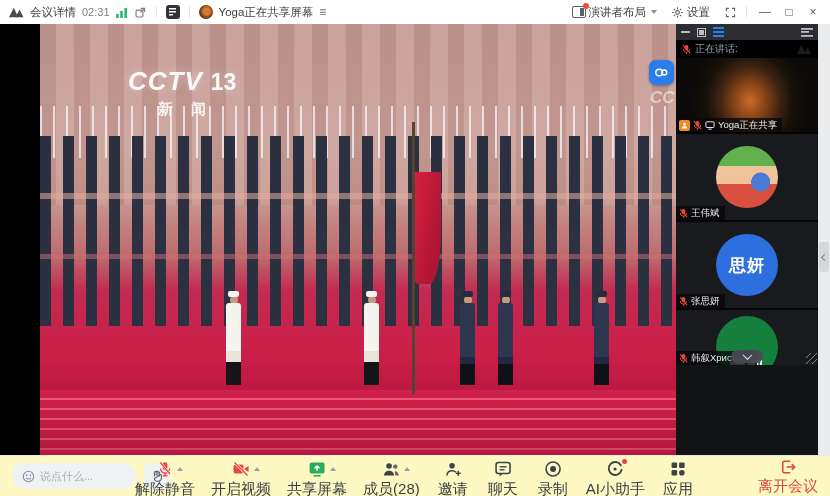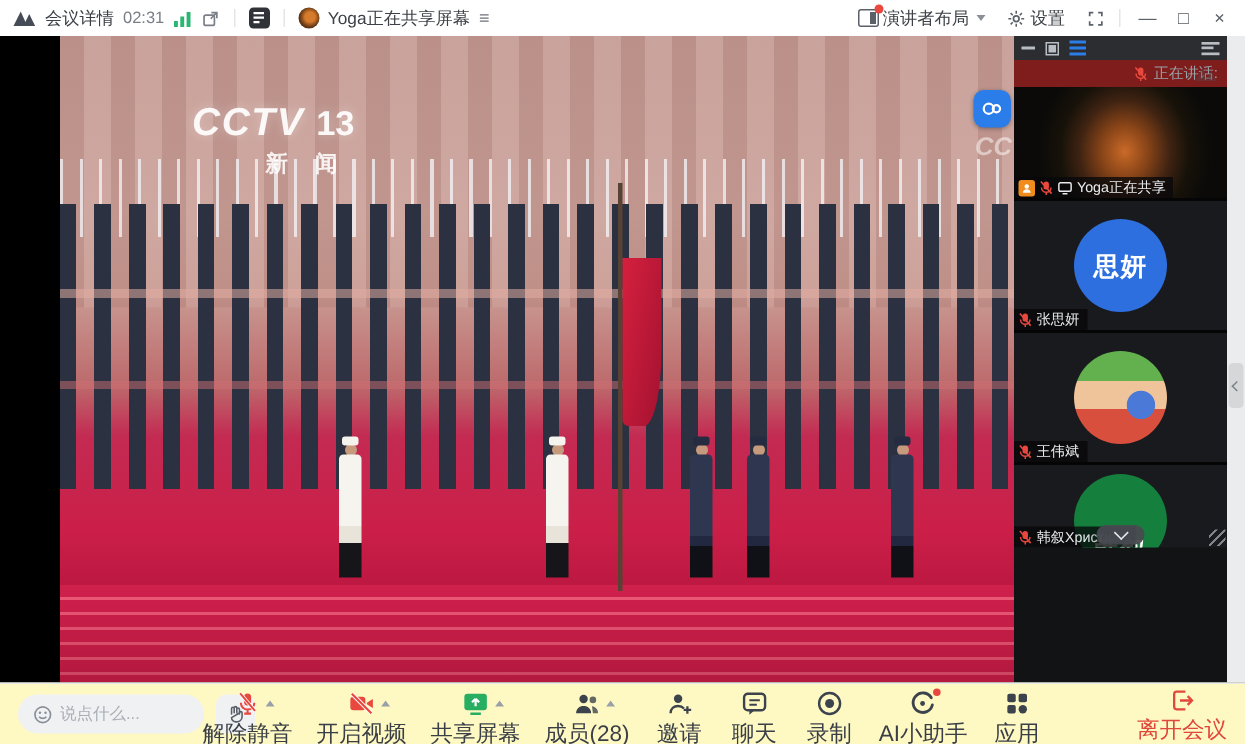--- a/index.html
+++ b/index.html
@@ -54,42 +54,42 @@
   .fig.white .bd { background:linear-gradient(180deg,#f6f4ef 0 58%,#e8e4da 58% 72%,#15151a 72% 100%); }
   .fig.navy .cap { background:#252c42; }
   .fig.navy .bd { background:linear-gradient(180deg,#2e3650 0 66%,#222840 66% 74%,#101017 74% 100%); }
   .pole { position:absolute; left:372px; top:98px; width:3px; height:272px; background:#584234; }
   .flag { position:absolute; left:375px; top:148px; width:26px; height:112px;
     background:linear-gradient(100deg,#d6203f,#a31230); border-radius:0 0 45% 4px; }
 
   .cctv { position:absolute; left:88px; top:42px; color:rgba(255,255,255,.92);
     font-style:italic; font-weight:bold; font-size:26px; letter-spacing:1px; text-shadow:0 0 8px rgba(255,255,255,.35); }
   .cctv .num { font-style:normal; font-size:23px; margin-left:8px; letter-spacing:0; }
-  .cctv-sub { position:absolute; left:118px; top:76px; color:rgba(255,255,255,.88); font-size:15px; letter-spacing:18px; font-weight:bold;padding-left:19px; }
+  .cctv-sub { position:absolute; left:118px; top:76px; color:rgba(255,255,255,.88); font-size:15px; letter-spacing:18px; font-weight:bold; }
   .float-badge { position:absolute; right:2px; top:36px; width:25px; height:25px; border-radius:7px; background:#2b7de9;
     display:flex; align-items:center; justify-content:center; box-shadow:0 1px 3px rgba(0,0,0,.3); }
   .cctv-wm { position:absolute; right:-8px; top:64px; width:34px; overflow:hidden; color:rgba(255,255,255,.5);
     font-style:italic; font-weight:bold; font-size:17px; white-space:nowrap; }
 
   
   .sidebar { position:absolute; left:676px; top:0; width:142px; height:431px; background:#121315; overflow:hidden; }
   .sb-header { height:16px; background:#2b2d31; display:flex; align-items:center; padding:0 5px; gap:7px; }
   .sb-h-dash { width:9px; height:2px; background:#b9bdc4; }
   .sb-h-grid { width:9px; height:9px; border:1.4px solid #b9bdc4; position:relative; }
   .sb-h-grid::after { content:""; position:absolute; inset:1px; background:#b9bdc4; }
   .sb-h-list { width:11px; height:10px; background:
      linear-gradient(#2b7de9,#2b7de9) 0 0/11px 2.4px no-repeat,
      linear-gradient(#2b7de9,#2b7de9) 0 4px/11px 2.4px no-repeat,
      linear-gradient(#2b7de9,#2b7de9) 0 8px/11px 2.4px no-repeat; }
   .sb-h-spacer { flex:1; }
   .sb-h-expand { width:12px; height:9px; position:relative; background:
      linear-gradient(#b9bdc4,#b9bdc4) 0 0/12px 1.8px no-repeat,
      linear-gradient(#b9bdc4,#b9bdc4) 0 3.5px/8px 1.8px no-repeat,
      linear-gradient(#b9bdc4,#b9bdc4) 0 7px/12px 1.8px no-repeat; }
-  .sb-speaking { height:18px; background:#7f1d1d; display:flex; align-items:center; gap:4px; padding:0 6px; position:relative;justify-content:flex-end; }
+  .sb-speaking { height:18px; background:#000000; display:flex; align-items:center; gap:4px; padding:0 6px; position:relative; }
   .sb-speaking .lbl { font-size:10px; color:#9aa0a8; }
   .sb-wm { position:absolute; right:4px; top:3px; opacity:.35; }
 
   .tile { position:relative; width:142px; background:#191a1d; border-bottom:2px solid #050506; overflow:hidden; }
   .tile.video1 { height:76px;
     background: radial-gradient(ellipse 58px 66px at 52% 58%, #c96a28 0%, #8a4518 26%, #3f2312 52%, #171209 74%, #0b0a09 100%); }
   .tile.h88 { height:88px; }
   .tile.last { height:55px; border-bottom:none; }
   .avatar { position:absolute; left:50%; transform:translateX(-50%); border-radius:50%; width:62px; height:62px; top:12px;
     display:flex; align-items:center; justify-content:center; color:#fff; font-size:17px; font-weight:bold; letter-spacing:1px; }
@@ -270,42 +270,42 @@
           <svg width="10" height="9" viewBox="0 0 12 11">
             <rect x="1" y="1" width="10" height="7" rx="1.2" fill="none" stroke="#e8eaed" stroke-width="1.2"></rect>
             <line x1="4" y1="10" x2="8" y2="10" stroke="#e8eaed" stroke-width="1.2"></line>
           </svg>
           <span class="nm">Yoga正在共享</span>
         </div>
       </div>
 
 
       <div class="tile h88">
-        <div class="avatar" style="background:#2e6fe0;">
-          <span>思妍</span>
-        </div>
-        <div class="namebar">
-          <svg width="9" height="11" viewBox="0 0 10 12">
-            <rect x="3" y="1" width="4" height="6" rx="2" fill="#e8483d"></rect>
-            <path d="M1.5 5.5a3.5 3.5 0 0 0 7 0M5 9v2" fill="none" stroke="#e8483d" stroke-width="1.1"></path>
-            <line x1="1" y1="1" x2="9" y2="10" stroke="#e8483d" stroke-width="1.2"></line>
-          </svg>
-          <span class="nm">张思妍</span>
-        </div>
-      </div>
-
-      <div class="tile h88">
         <div class="avatar shinchan"></div>
         <div class="namebar">
           <svg width="9" height="11" viewBox="0 0 10 12">
             <rect x="3" y="1" width="4" height="6" rx="2" fill="#e8483d"></rect>
             <path d="M1.5 5.5a3.5 3.5 0 0 0 7 0M5 9v2" fill="none" stroke="#e8483d" stroke-width="1.1"></path>
             <line x1="1" y1="1" x2="9" y2="10" stroke="#e8483d" stroke-width="1.2"></line>
           </svg>
           <span class="nm">王伟斌</span>
+        </div>
+      </div>
+
+      <div class="tile h88">
+        <div class="avatar" style="background:#2e6fe0;">
+          <span>思妍</span>
+        </div>
+        <div class="namebar">
+          <svg width="9" height="11" viewBox="0 0 10 12">
+            <rect x="3" y="1" width="4" height="6" rx="2" fill="#e8483d"></rect>
+            <path d="M1.5 5.5a3.5 3.5 0 0 0 7 0M5 9v2" fill="none" stroke="#e8483d" stroke-width="1.1"></path>
+            <line x1="1" y1="1" x2="9" y2="10" stroke="#e8483d" stroke-width="1.2"></line>
+          </svg>
+          <span class="nm">张思妍</span>
         </div>
       </div>
 
       <div class="tile last">
         <div class="avatar" style="background:#15803d; top:6px;align-items:flex-end;">
           <span>韩叙</span>
         </div>
         <div class="namebar">
           <svg width="9" height="11" viewBox="0 0 10 12">
             <rect x="3" y="1" width="4" height="6" rx="2" fill="#e8483d"></rect>

